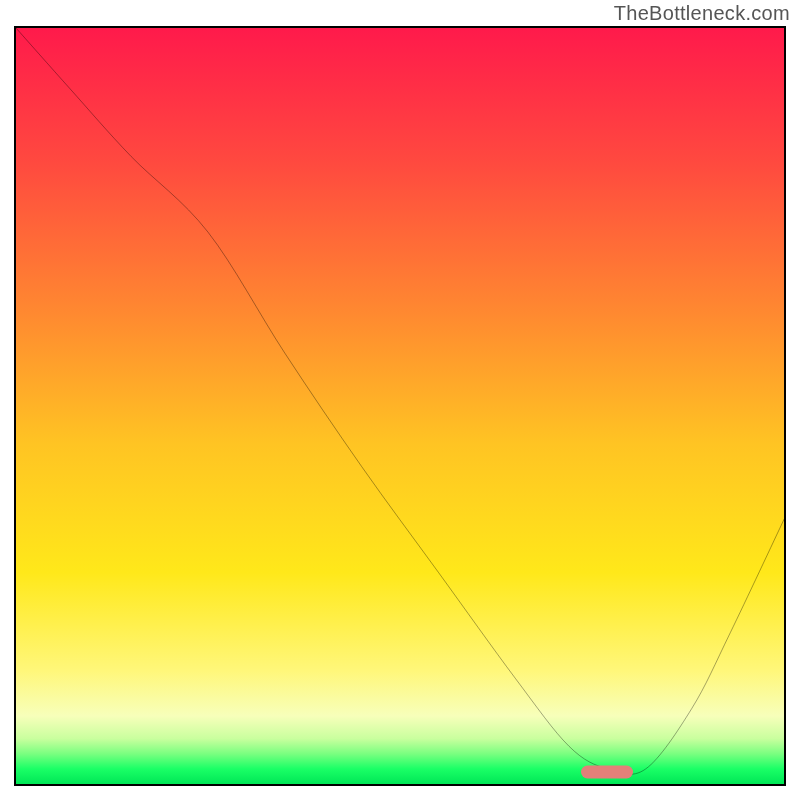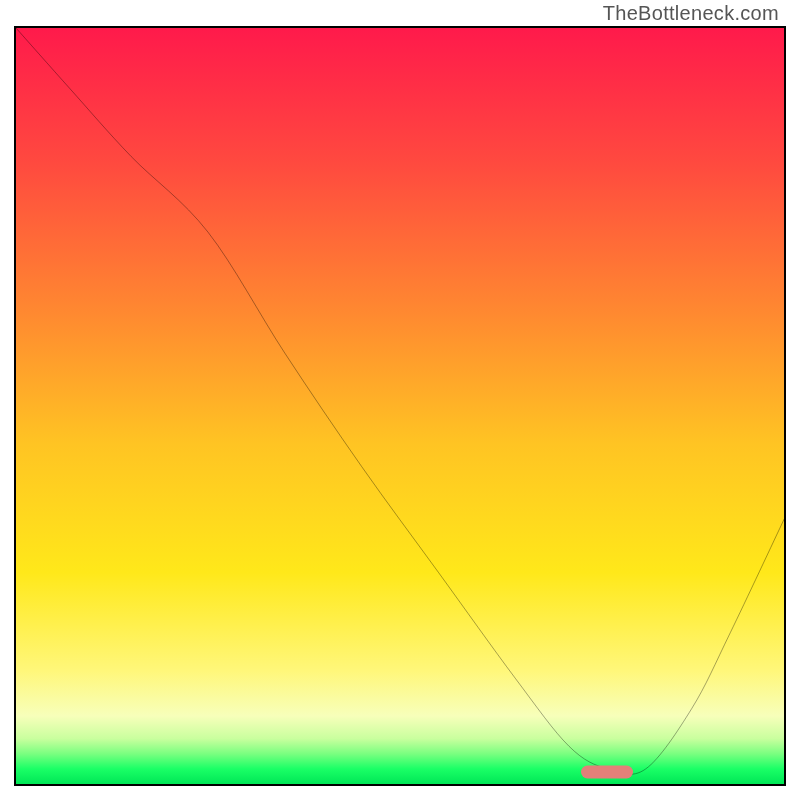--- a/index.html
+++ b/index.html
@@ -12,21 +12,21 @@
   }
   .outer {
     position: relative;
     width: 800px;
     height: 800px;
     background: #fff;
   }
   .watermark {
     position: absolute;
     top: 2px;
-    right: 21px;
+    right: 10px;
     color: #555;
     font-size: 20px;
     letter-spacing: 0.3px;
     font-weight: 500;
     font-family: Arial, Helvetica, sans-serif;
   }
   .plot-frame {
     position: absolute;
     left: 14px;
     top: 26px;

